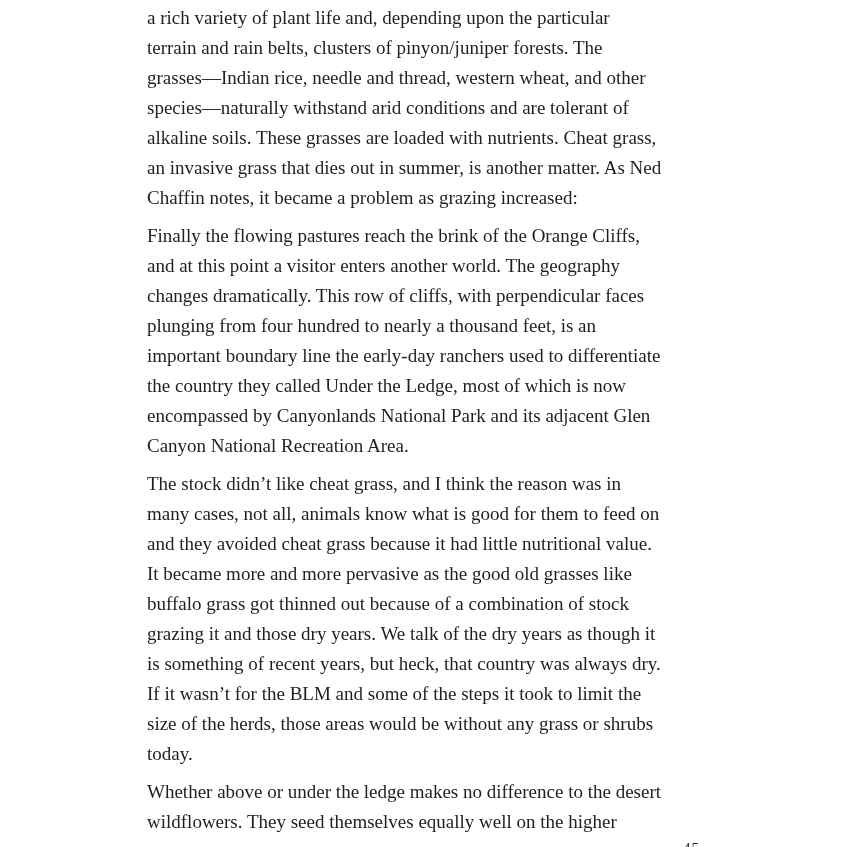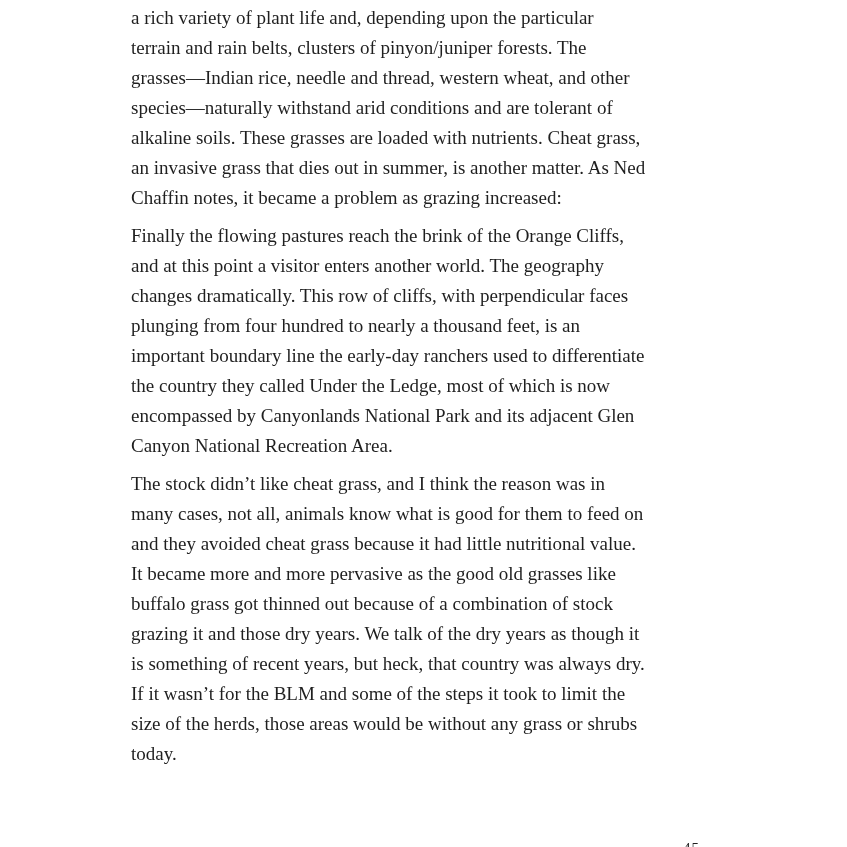--- a/index.html
+++ b/index.html
@@ -14,21 +14,21 @@
     position: relative;
     font-family: "Liberation Serif", "DejaVu Serif", serif;
   }
   .page-content {
     position: absolute;
     left: 131px;
     top: 3px;
     width: 640px;
   }
   .para {
-    margin: 0 0 8px 0;
+    margin: 0 0 8px 16px;
     font-size: 19px;
     line-height: 30px;
     color: #1f1f1f;
     white-space: pre-line;
     text-align: left;
   }
   .page-footer-fragment {
     position: absolute;
     left: 683px;
     top: 841px;
@@ -60,15 +60,17 @@
   <p class="para">The stock didn’t like cheat grass, and I think the reason was in
 many cases, not all, animals know what is good for them to feed on
 and they avoided cheat grass because it had little nutritional value.
 It became more and more pervasive as the good old grasses like
 buffalo grass got thinned out because of a combination of stock
 grazing it and those dry years. We talk of the dry years as though it
 is something of recent years, but heck, that country was always dry.
 If it wasn’t for the BLM and some of the steps it took to limit the
 size of the herds, those areas would be without any grass or shrubs
 today.</p>
+  <p class="para">Whether above or under the ledge makes no difference to the desert
+wildflowers. They seed themselves equally well on the higher</p>
 </div>
 
 <div class="page-footer-fragment">45</div>
 
 </body></html>

